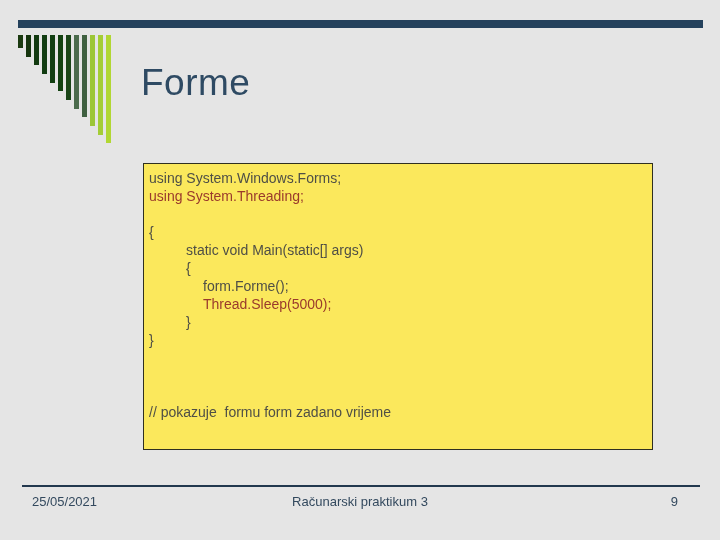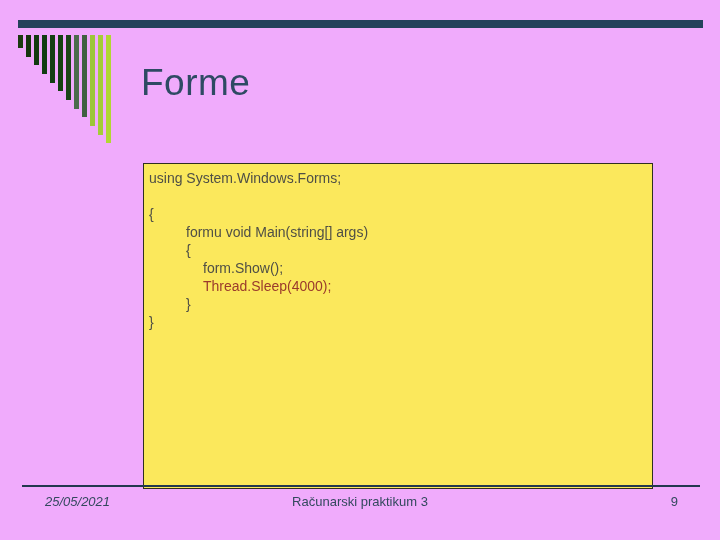--- a/index.html
+++ b/index.html
@@ -1,48 +1,48 @@
 <!DOCTYPE html>
 <html style="--accent-bar: #24415c; --title-color: #2e4a63; --divider-color: #22384e; --footer-text: #33495e; --codebox-bg: #fbe85c; --codebox-border: #2f2f20; --code-text: #4f4f46; --code-red: #9a3a2c;"><head>
 <meta charset="utf-8">
 <style>
   html,body{margin:0;padding:0;background:#888;}
   #slide{
-    position:relative;width:720px;height:540px;background:#f0abfc;
+    position:relative;width:720px;height:540px;background:#e5e5e5;
     font-family:"Liberation Sans",sans-serif;overflow:hidden;
   }
   
   #top-bar{position:absolute;left:18px;top:20px;width:685px;height:8px;background:var(--accent-bar);}
   
   #logo{position:absolute;left:18px;top:35px;display:flex;align-items:flex-start;}
   .logo-bar{width:5px;margin-right:3px;}
   
   #title{
     position:absolute;left:141px;top:62px;
     font-size:37px;line-height:42px;color:var(--title-color);
     letter-spacing:0.5px;
   }
   
   #code-box{
-    position:absolute;left:143px;top:163px;width:510px;height:326px;
+    position:absolute;left:143px;top:163px;width:510px;height:287px;
     background:var(--codebox-bg);border:1px solid var(--codebox-border);
     box-sizing:border-box;padding:5px 0 0 5px;
   }
   .code-line{
     height:18px;line-height:18px;font-size:14px;color:var(--code-text);
     white-space:pre;
   }
   .code-line.red{color:var(--code-red);}
   .ind0{padding-left:0;}
   .ind1{padding-left:37px;}
   .ind2{padding-left:54px;}
   
   #footer-divider{position:absolute;left:22px;top:485px;width:678px;height:2px;background:var(--divider-color);}
   .footer-text{position:absolute;top:494px;font-size:13px;line-height:15px;color:var(--footer-text);}
-  #footer-date{left:45px;font-style:italic;}
+  #footer-date{left:32px;}
   #footer-course{left:0;width:720px;text-align:center;}
   #page-number{right:42px;}
 </style>
 </head>
 <body>
 
 <div id="slide">
 
   <div id="top-bar"></div>
 
@@ -58,31 +58,33 @@
       <div class="logo-bar" style="height: 82px; background: rgb(63, 96, 64);"></div>
       <div class="logo-bar" style="height: 91px; background: rgb(156, 198, 55);"></div>
       <div class="logo-bar" style="height: 100px; background: rgb(164, 205, 54);"></div>
       <div class="logo-bar" style="height: 108px; background: rgb(177, 215, 51);"></div>
     </div>
 
   <div id="title">Forme</div>
 
   <div id="code-box">
     <div class="code-line ind0">using System.Windows.Forms;</div>
+    <div class="code-line ind0 red">using System.Threading;</div>
     <div class="code-line ind0"></div>
     <div class="code-line ind0">{</div>
-    <div class="code-line ind1">formu void Main(string[] args)</div>
+    <div class="code-line ind1">static void Main(static[] args)</div>
     <div class="code-line ind1">{</div>
-    <div class="code-line ind2">form.Show();</div>
-    <div class="code-line ind2 red">Thread.Sleep(4000);</div>
+    <div class="code-line ind2">form.Forme();</div>
+    <div class="code-line ind2 red">Thread.Sleep(5000);</div>
     <div class="code-line ind1">}</div>
     <div class="code-line ind0">}</div>
     <div class="code-line ind0"></div>
     <div class="code-line ind0"></div>
     <div class="code-line ind0"></div>
+    <div class="code-line ind0">// pokazuje  formu form zadano vrijeme</div>
   </div>
 
   <div id="footer-divider"></div>
   <div id="footer-date" class="footer-text">25/05/2021</div>
   <div id="footer-course" class="footer-text">Računarski praktikum 3</div>
   <div id="page-number" class="footer-text">9</div>
 
 </div>
 
 </body></html>

